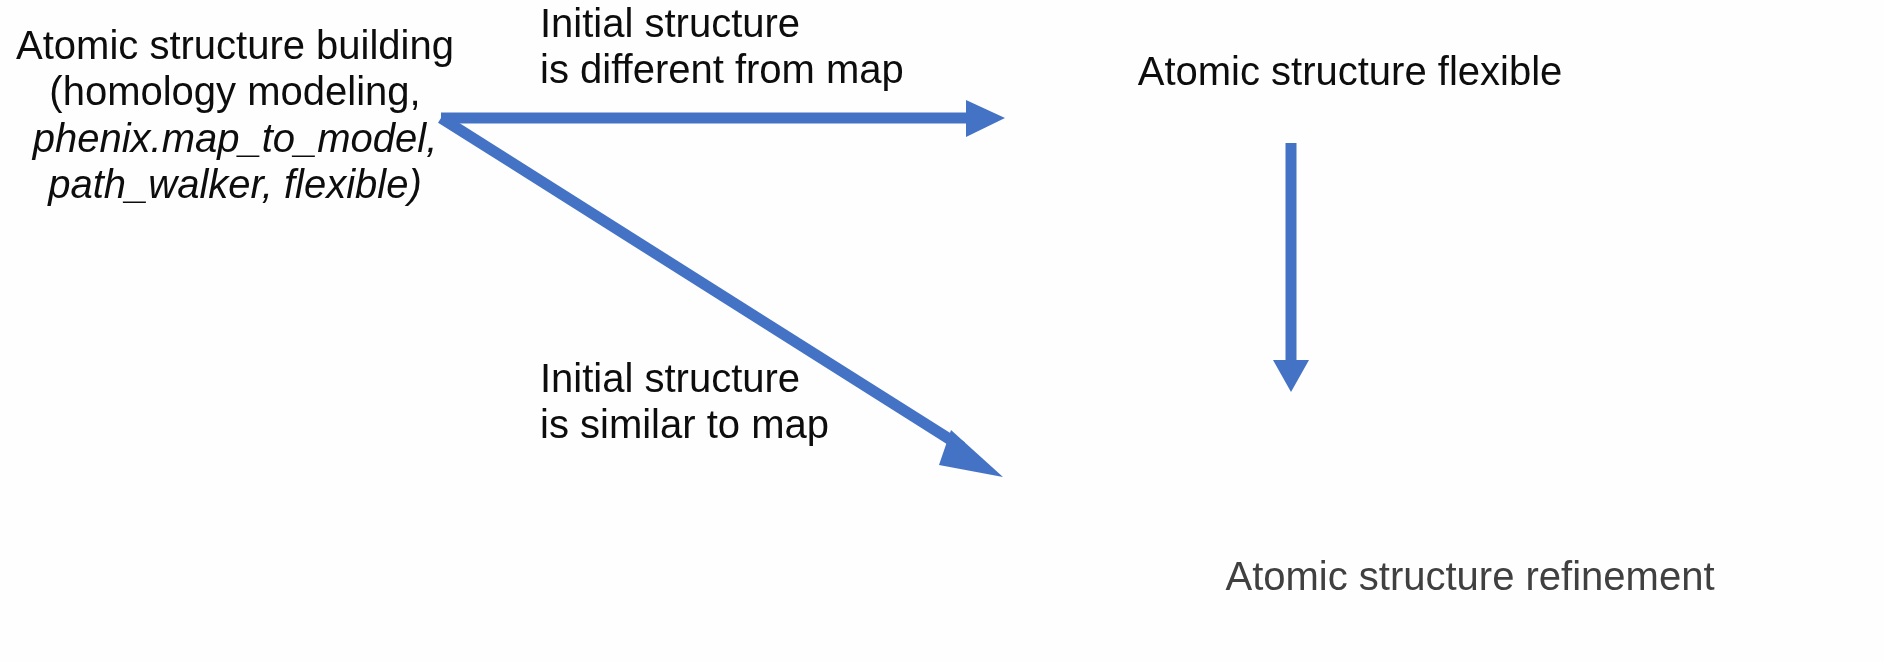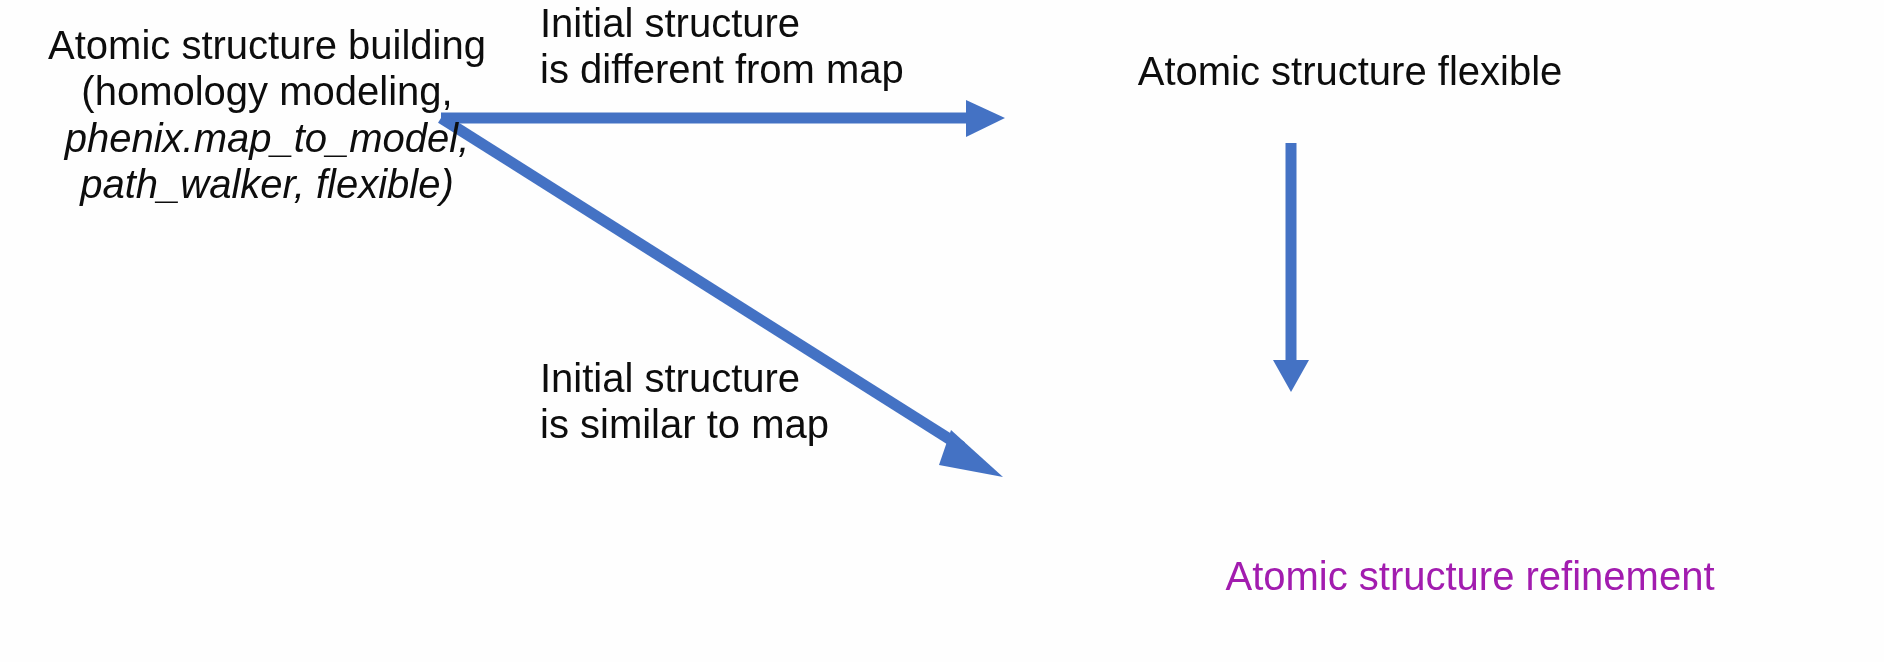--- a/index.html
+++ b/index.html
@@ -25,21 +25,20 @@
     white-space: nowrap;
   }
   .node .ln { display: block; }
   .node .it { font-style: italic; }
 
   
   #node-building {
     left: 0px;
     top: 22px;
     width: 470px;
-    padding-left: 32px;
   }
 
   
   #label-different {
     left: 540px;
     top: 0px;
     width: 400px;
     text-align: left;
   }
 
@@ -112,17 +111,17 @@
 
   <div class="node" id="label-similar" style="color: rgb(13, 13, 13);">
     <span class="ln">Initial structure</span>
     <span class="ln">is similar to map</span>
   </div>
 
   <div class="node" id="node-flexible-fitting" style="color: rgb(13, 13, 13);">
     <span class="ln">Atomic structure flexible</span>
   </div>
 
-  <div class="node" id="node-refinement" style="color: #a21caf;">
+  <div class="node" id="node-refinement" style="color: #404040;">
     <span class="ln">Atomic structure refinement</span>
   </div>
 
 </div>
 
 </body></html>

